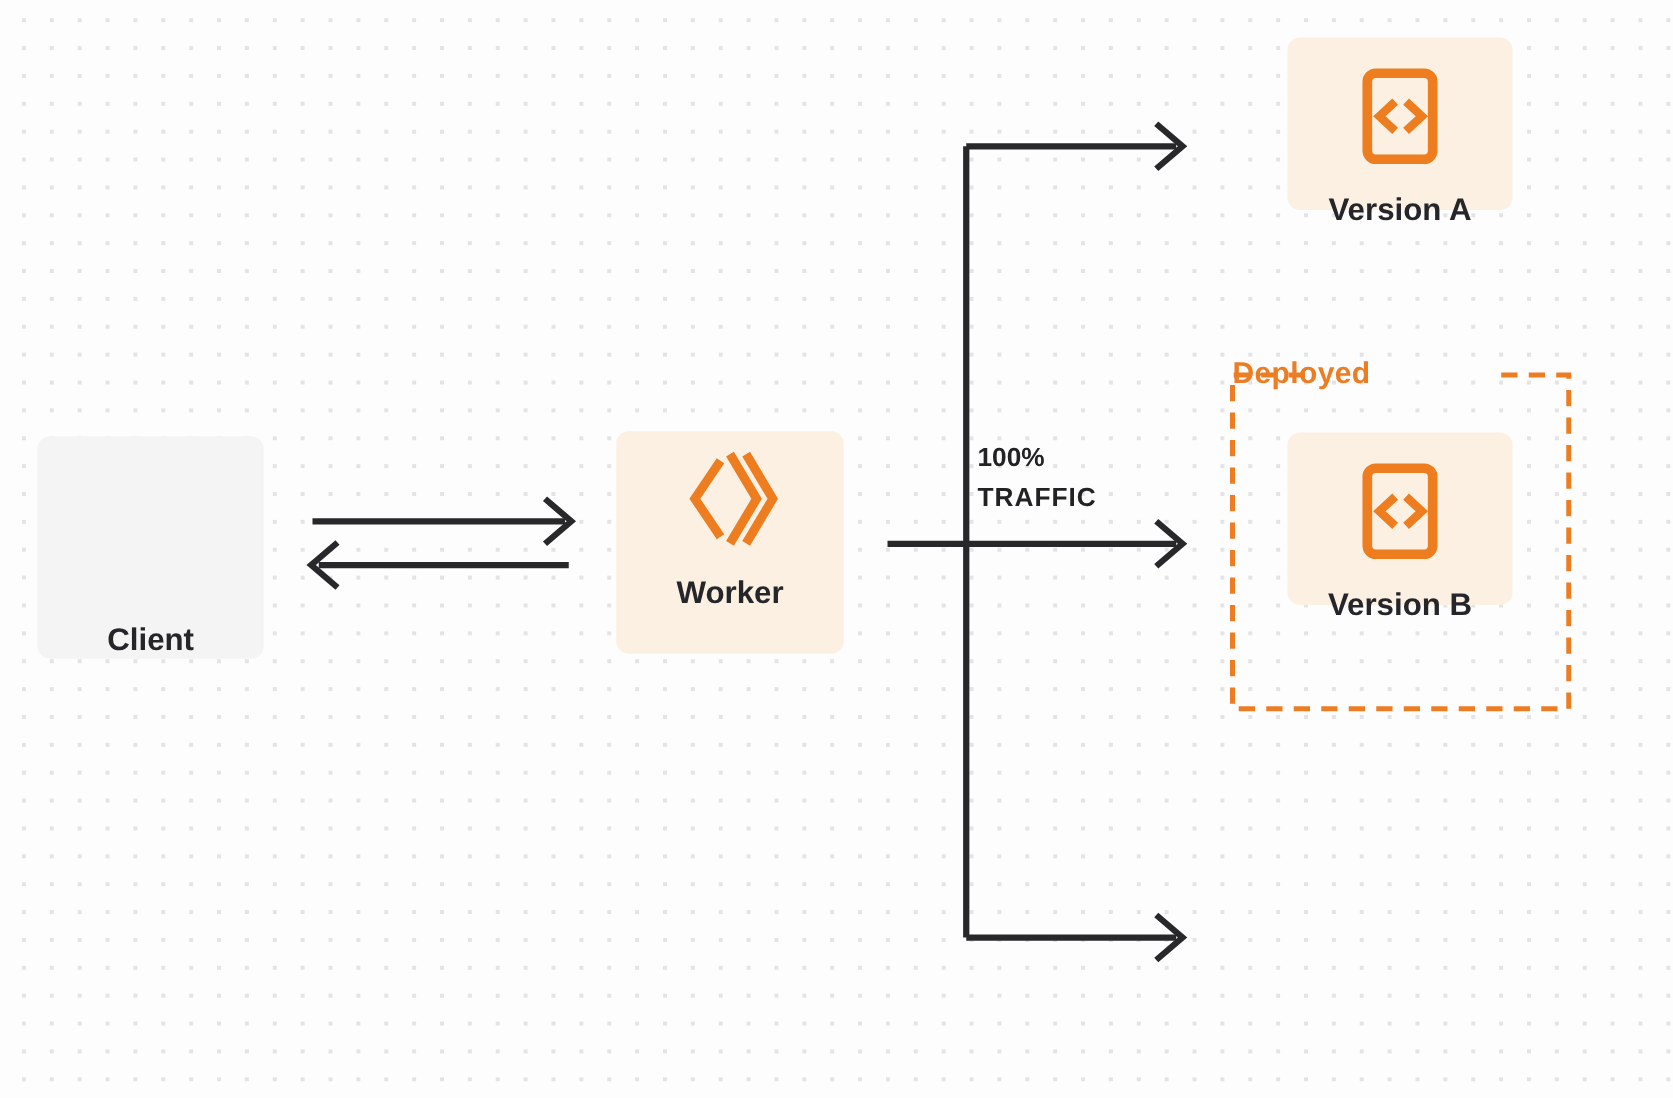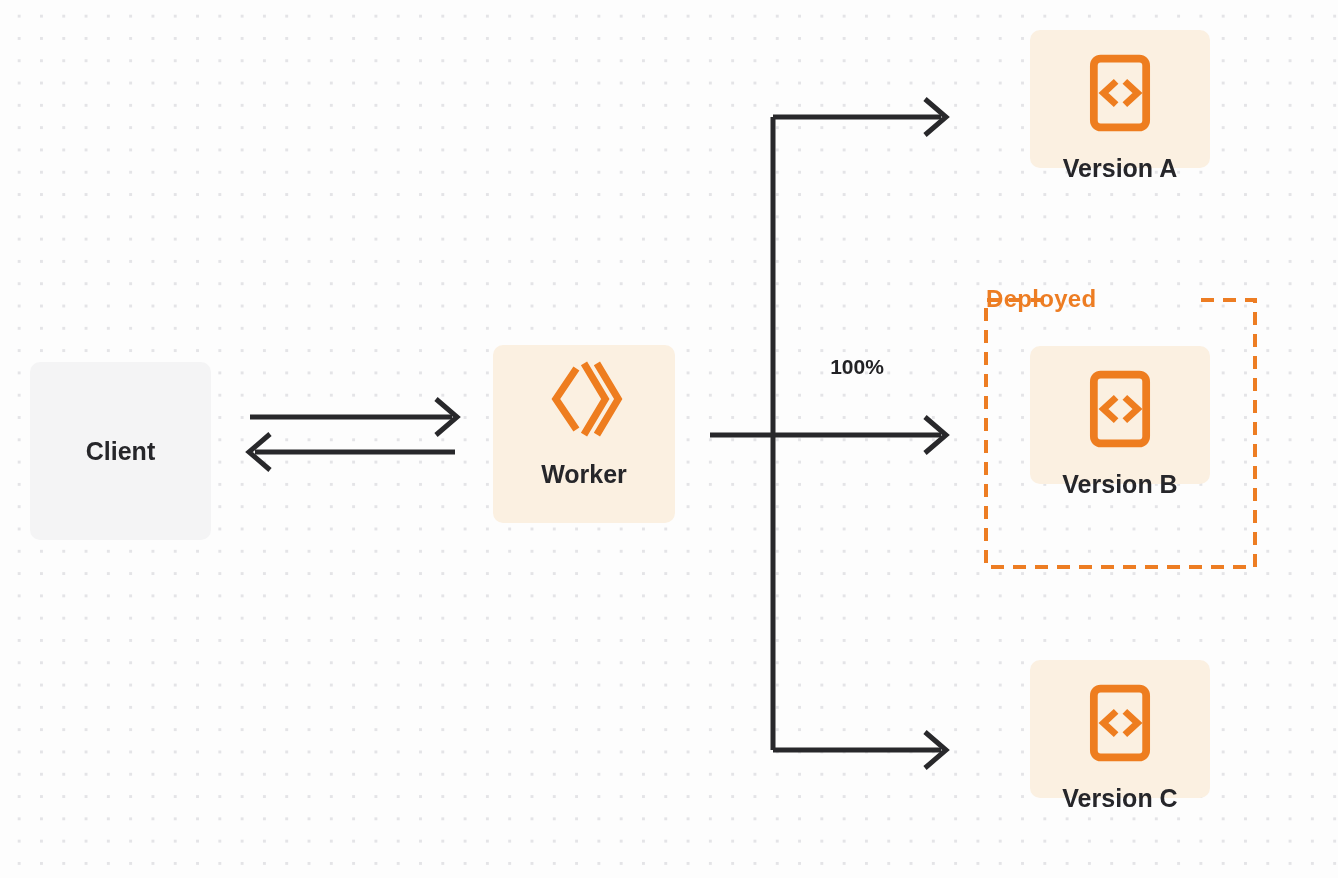--- a/index.html
+++ b/index.html
@@ -28,24 +28,24 @@
     align-items: center;
     box-sizing: border-box;
   }
   .node-label {
     font-weight: bold;
     font-size: 25px;
     color: #26262a;
     white-space: nowrap;
   }
   .client-node {
-    left: 30px; top: 362px;
+    left: 30px; top: 349px;
     width: 181px; height: 178px;
     background: #f4f4f5;
-    justify-content: center;
+    justify-content: flex-end;
   }
   .worker-node {
     left: 493px; top: 345px;
     width: 182px; height: 178px;
     background: #fbf0e1;
     padding-top: 16px;
     gap: 23px;
   }
   .version-node {
     left: 1030px;
@@ -66,21 +66,21 @@
     text-align: left;
     font-weight: bold;
     font-size: 24px;
     color: #ed7d23;
     letter-spacing: 0.3px;
   }
   .traffic-label {
     position: absolute;
     left: 782px; top: 351px;
     width: 150px;
-    text-align: center;
+    text-align: left;
     font-weight: bold;
     font-size: 21px;
     line-height: 32px;
     color: #222225;
   }
   .traffic-line2 { letter-spacing: 0.8px; }
 </style>
 </head>
 <body>
 
@@ -160,30 +160,19 @@
         <g stroke="#ee7d1f" fill="none" stroke-linejoin="miter" stroke-linecap="butt">
           <rect x="5" y="4.5" width="54" height="71" rx="7" stroke-width="8"></rect>
           <polyline points="28,28 15,40 28,52" stroke-width="7"></polyline>
           <polyline points="37,28 50,40 37,52" stroke-width="7"></polyline>
         </g>
       </svg>
     </span>
     <span class="node-label">Version B</span>
   </div>
 
-  <div class="node version-node version-c">
-    <span>
-      <svg class="icon-svg" width="62" height="78" viewBox="0 0 64 80" xmlns="http://www.w3.org/2000/svg">
-        <g stroke="#ee7d1f" fill="none" stroke-linejoin="miter" stroke-linecap="butt">
-          <rect x="5" y="4.5" width="54" height="71" rx="7" stroke-width="8"></rect>
-          <polyline points="28,28 15,40 28,52" stroke-width="7"></polyline>
-          <polyline points="37,28 50,40 37,52" stroke-width="7"></polyline>
-        </g>
-      </svg>
-    </span>
-    <span class="node-label">Version C</span>
-  </div>
 
   <div class="traffic-label">
     <div>100%</div>
+    <div class="traffic-line2">TRAFFIC</div>
   </div>
 
 </div>
 
 </body></html>

